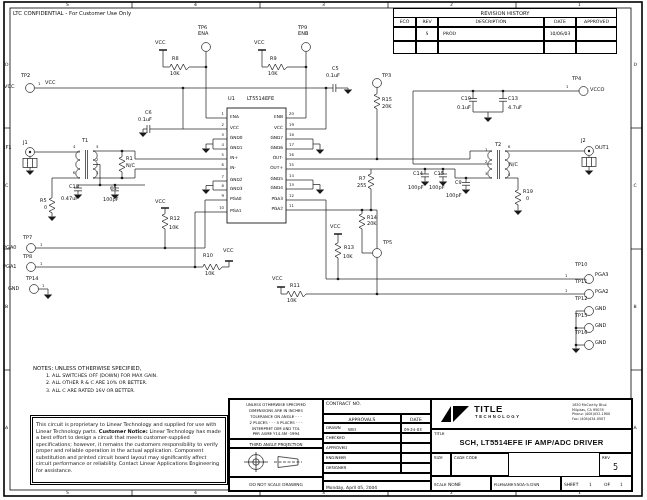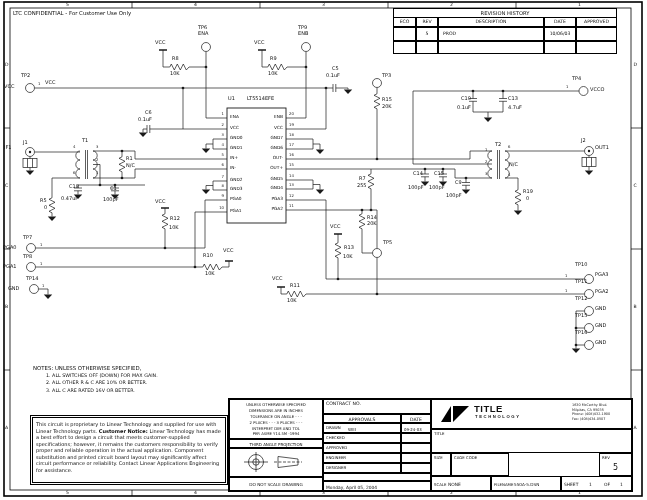--- a/index.html
+++ b/index.html
@@ -484,20 +484,21 @@
       <span class="brand2">TECHNOLOGY</span>
       <div class="addr">
         <div>1630 McCarthy Blvd.</div>
         <div>Milpitas, CA 95035</div>
         <div>Phone: (408)432-1900</div>
         <div>Fax: (408)434-0507</div>
       </div>
     </div>
     <div class="tbc" style="left:202px;top:30px;width:201px;height:24px;">
       <span class="sm">TITLE</span>
+      <div class="cen bigtitle" style="top:8px;">SCH, LT5514EFE IF AMP/ADC DRIVER</div>
     </div>
     <div class="tbc" style="left:202px;top:54px;width:20px;height:23px;">
         <span class="sm">SIZE</span>
       </div>
     <div class="tbc" style="left:222px;top:54px;width:58px;height:23px;">
         <span class="sm">CAGE CODE</span>
       </div>
     <div class="tbc" style="left:370px;top:54px;width:33px;height:23px;">
       <span class="sm">REV</span>
       <div class="cen" style="top:9px;font-size:8px;">5</div>

